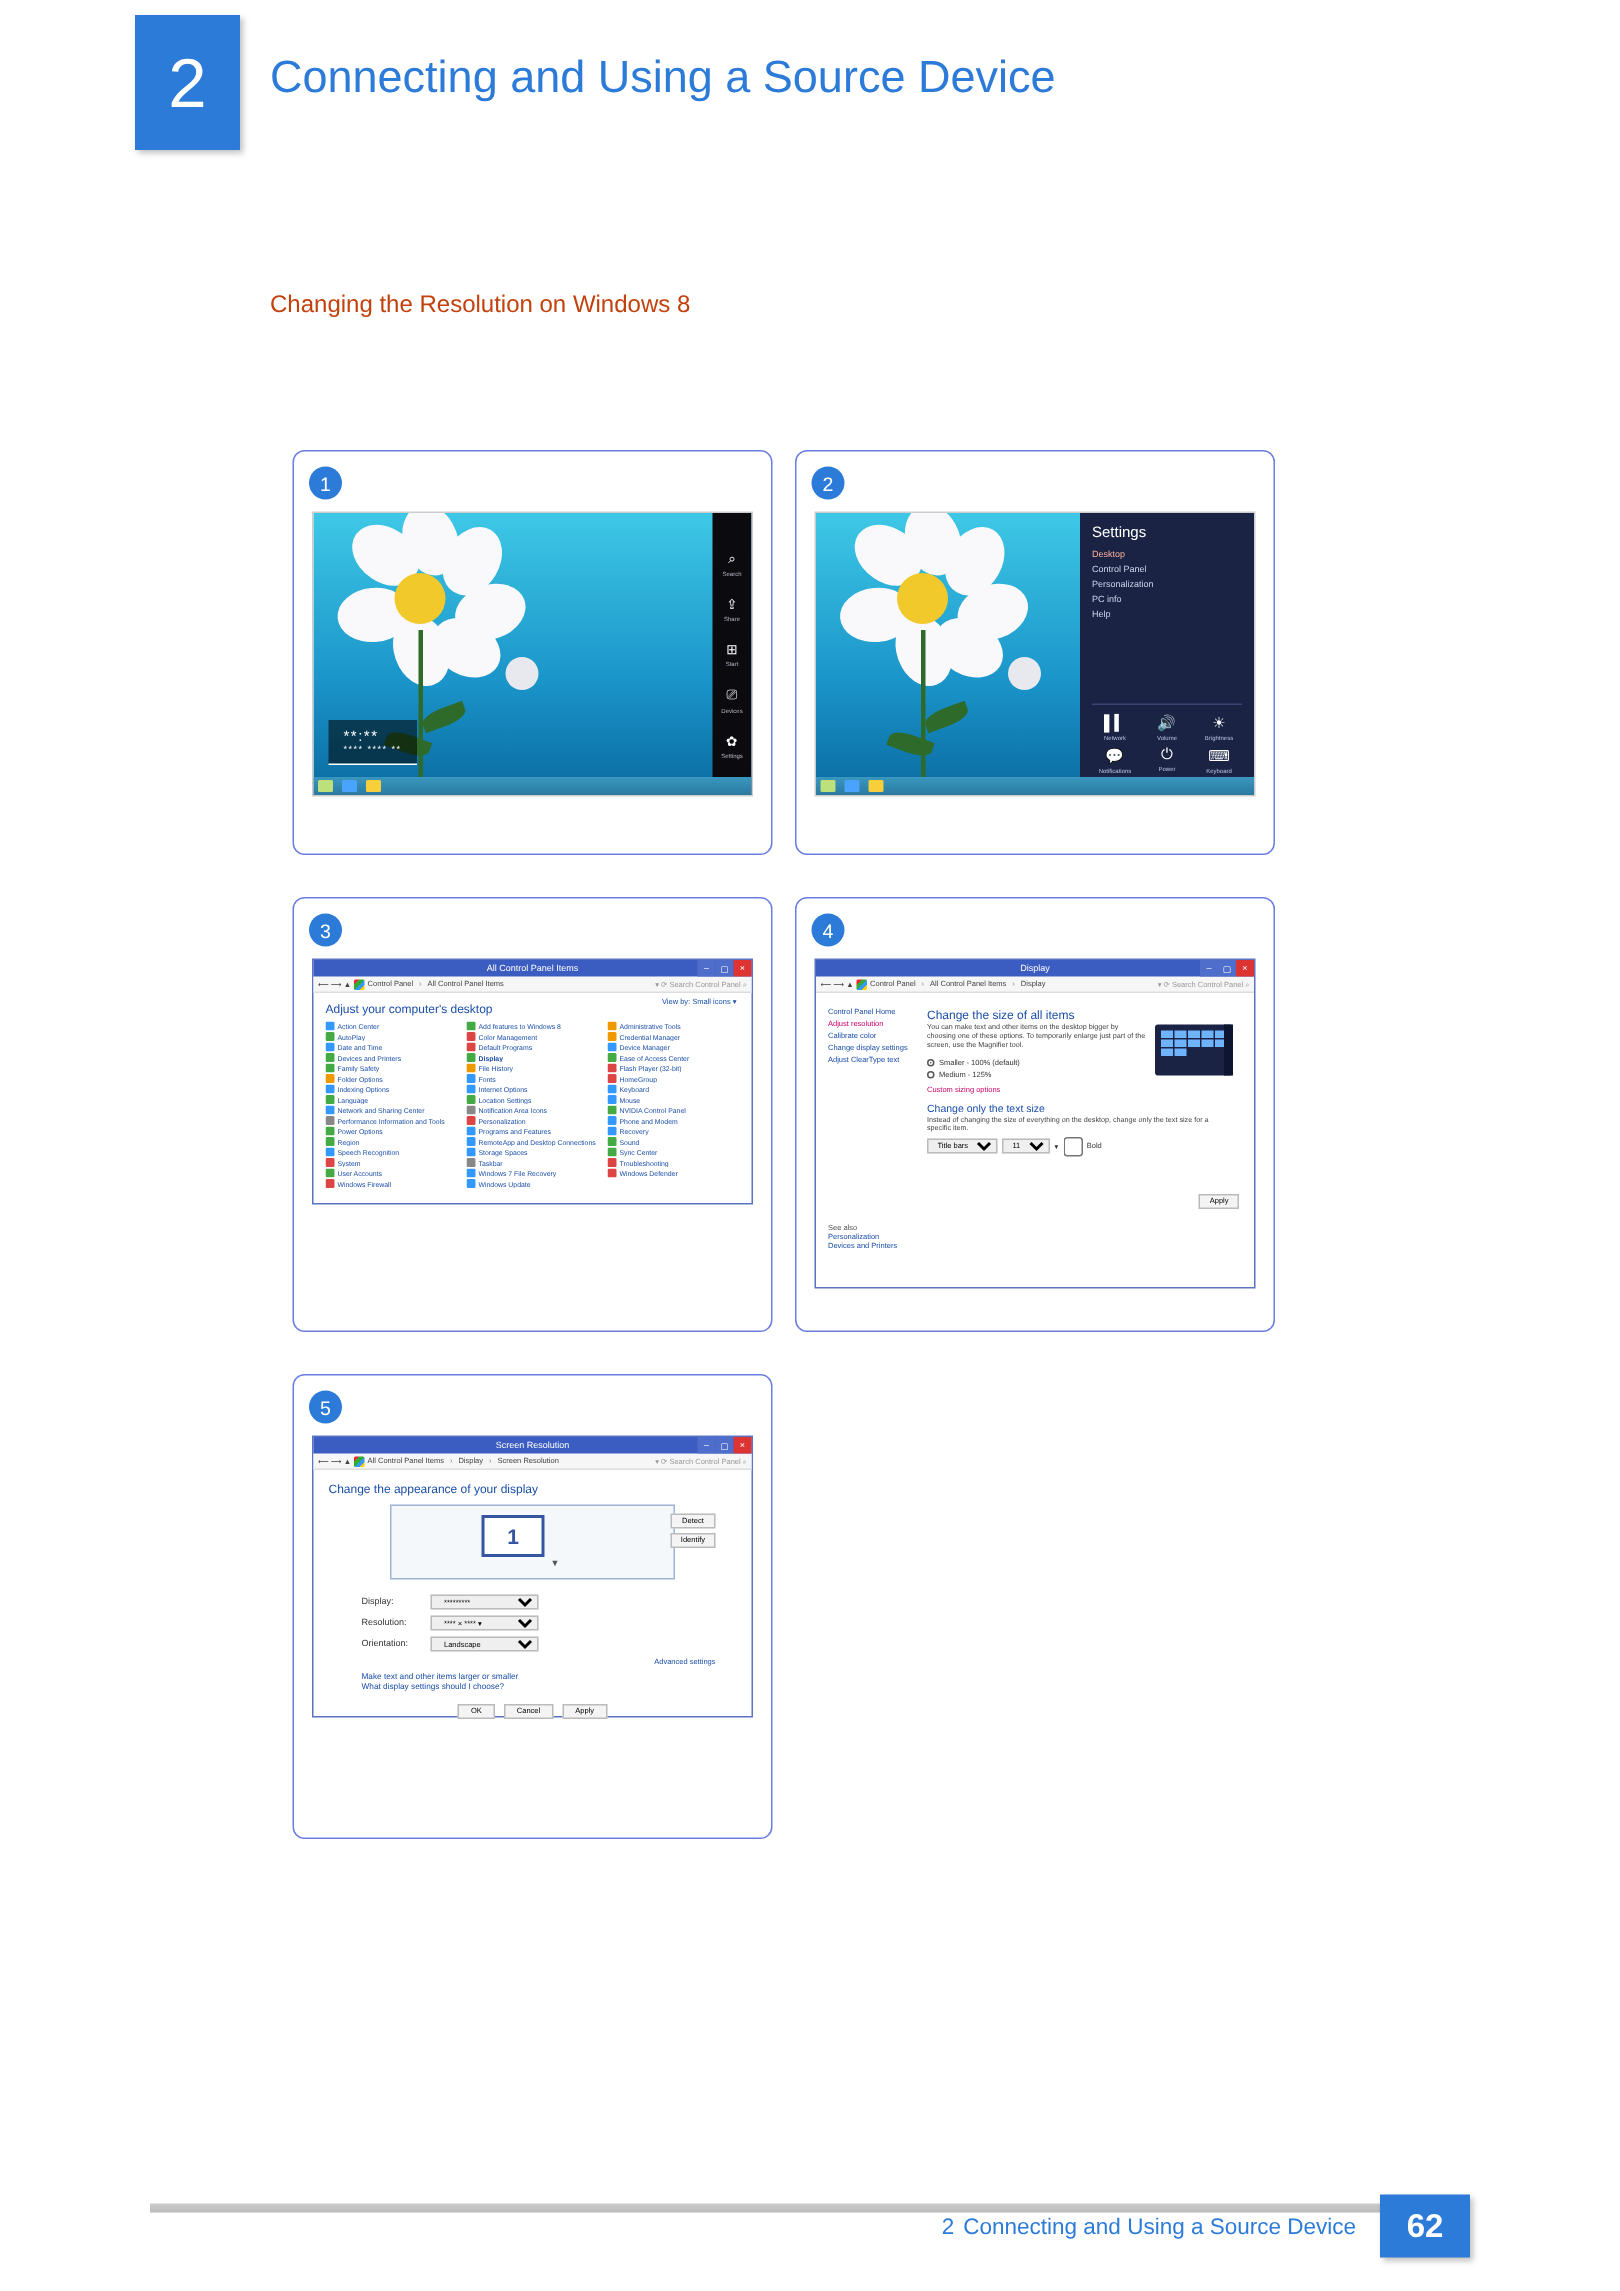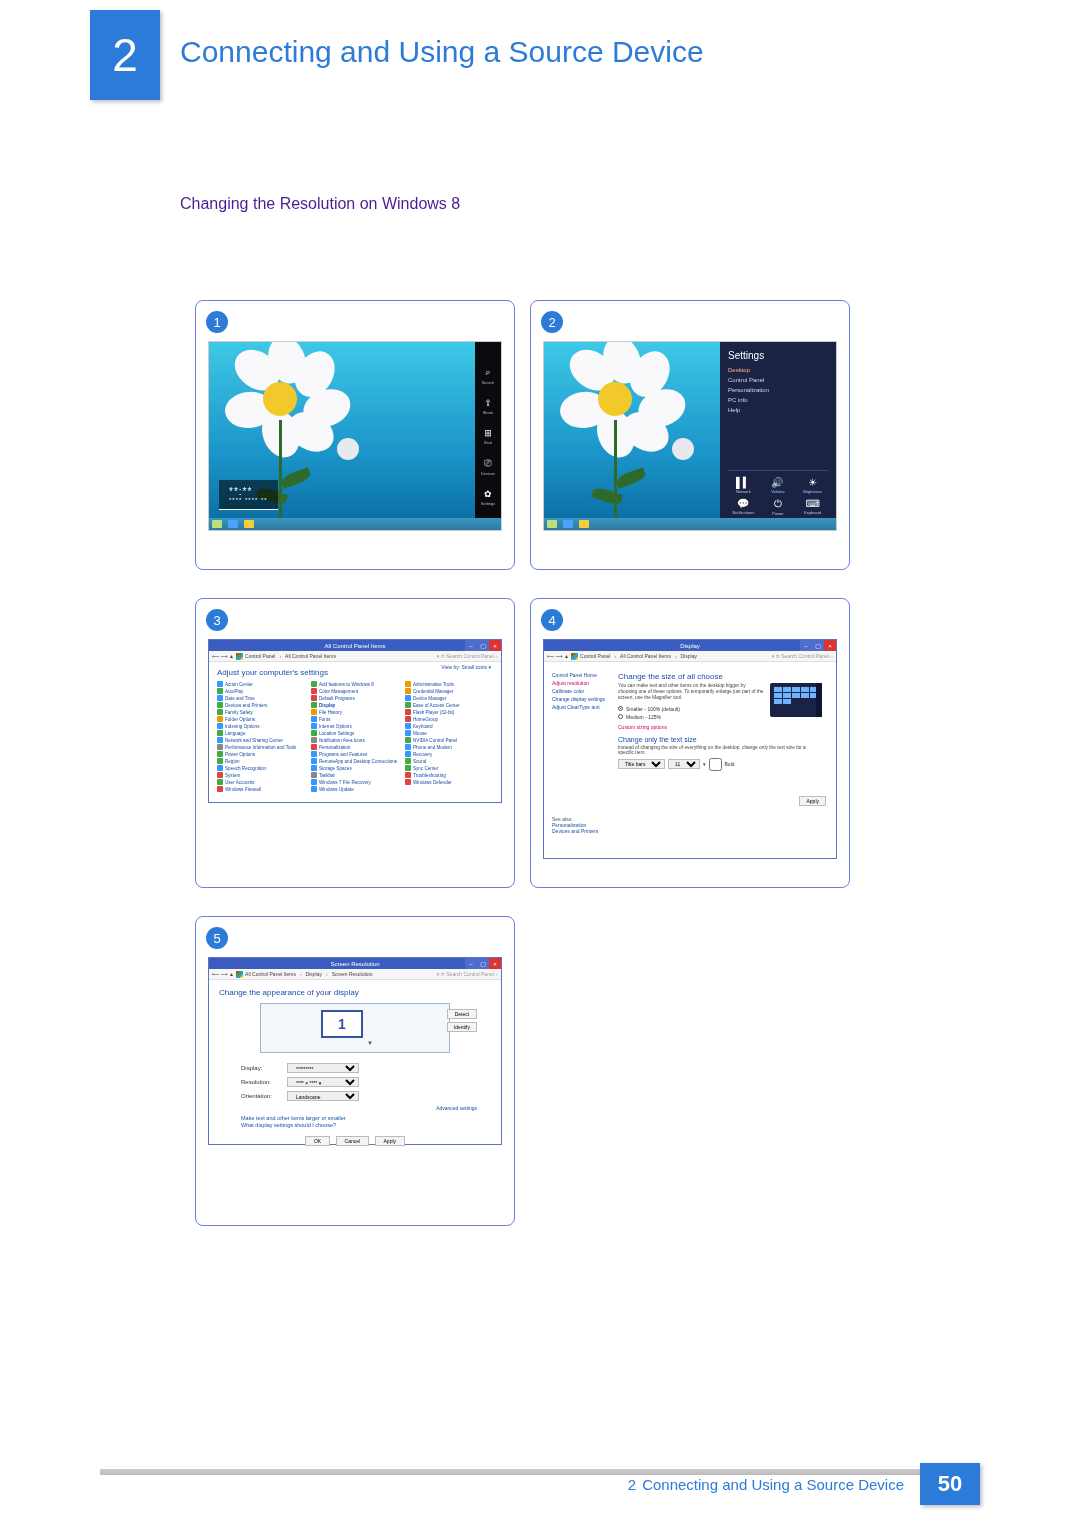--- a/index.html
+++ b/index.html
@@ -7,21 +7,21 @@
   .page { position: relative; width: 1080px; height: 1527px; }
   
   .chapter-badge {
     position: absolute; left: 90px; top: 10px; width: 70px; height: 90px;
     background: #2c7bd8; color: #fff; display: flex; align-items: center; justify-content: center;
     font-size: 46px; font-weight: 300; box-shadow: 2px 2px 4px rgba(0,0,0,.25);
   }
   .chapter-title {
     position: absolute; left: 180px; top: 35px; font-size: 30px; color: #2c7bd8; font-weight: 500;
   }
-  .subtitle { position: absolute; left: 180px; top: 195px; color: #4c1d95; font-size: 16px; }
+  .subtitle { position: absolute; left: 180px; top: 195px; color: #c2410c; font-size: 16px; }
   .instructions { position: absolute; left: 180px; top: 222px; font-size: 15px; color: #222; }
   .instructions b { font-weight: 700; }
   .arrow { padding: 0 4px; }
   
   .step-box { position: absolute; width: 320px; border: 1.5px solid #6b7ee0; border-radius: 8px; padding: 40px 12px 18px 12px; background: #fff; }
   .step-badge { position: absolute; left: 10px; top: 10px; width: 22px; height: 22px; border-radius: 50%; background: #2c7bd8; color: #fff; font-size: 13px; display: flex; align-items: center; justify-content: center; }
   #step1 { left: 195px; top: 300px; height: 270px; }
   #step2 { left: 530px; top: 300px; height: 270px; }
   #step3 { left: 195px; top: 598px; height: 290px; }
   #step4 { left: 530px; top: 598px; height: 290px; }
@@ -257,21 +257,21 @@
       </div>
       <div class="cp-addr">
         <span>⟵ ⟶ ▲</span>
         <span class="shield"></span>
         <span>Control Panel</span>
           <span class="crumb-sep"></span>
         <span>All Control Panel Items</span>
         <span class="search">▾ ⟳  <span>Search Control Panel</span> ⌕</span>
       </div>
       <div class="cp-body" style="position:relative">
-        <div class="cp3-h">Adjust your computer's settings</div>
+        <div class="cp3-h">Adjust your computer's desktop</div>
         <div class="cp3-view">View by:  Small icons ▾</div>
         <div class="cp3-grid" id="cp3grid">
             <div class="cp3-item blue">
               <span class="ico"></span>
               <span>Action Center</span>
             </div>
             <div class="cp3-item green">
               <span class="ico"></span>
               <span>Add features to Windows 8</span>
             </div>
@@ -483,21 +483,21 @@
       </div>
       <div class="cp-body cp4-body" style="position:relative;height:178px">
         <div class="cp4-side">
           <a>Control Panel Home</a>
           <a style="color:#c06">Adjust resolution</a>
           <a>Calibrate color</a>
           <a>Change display settings</a>
           <a>Adjust ClearType text</a>
         </div>
         <div class="cp4-main">
-          <div class="cp4-h1">Change the size of all choose</div>
+          <div class="cp4-h1">Change the size of all items</div>
           <div class="cp4-preview">
             <div class="pv-grid">
                 <span></span>
                 <span></span>
                 <span></span>
                 <span></span>
                 <span></span>
                 <span></span>
                 <span></span>
                 <span></span>
@@ -595,14 +595,14 @@
           <button>Apply</button>
         </div>
       </div>
     </div>
   </div>
 
   <div class="footer-band"></div>
   <div class="footer-text">
     <span class="footer-chapnum">2</span><span>Connecting and Using a Source Device</span>
   </div>
-  <div class="page-number">50</div>
+  <div class="page-number">62</div>
 </div>
 
 </body></html>

